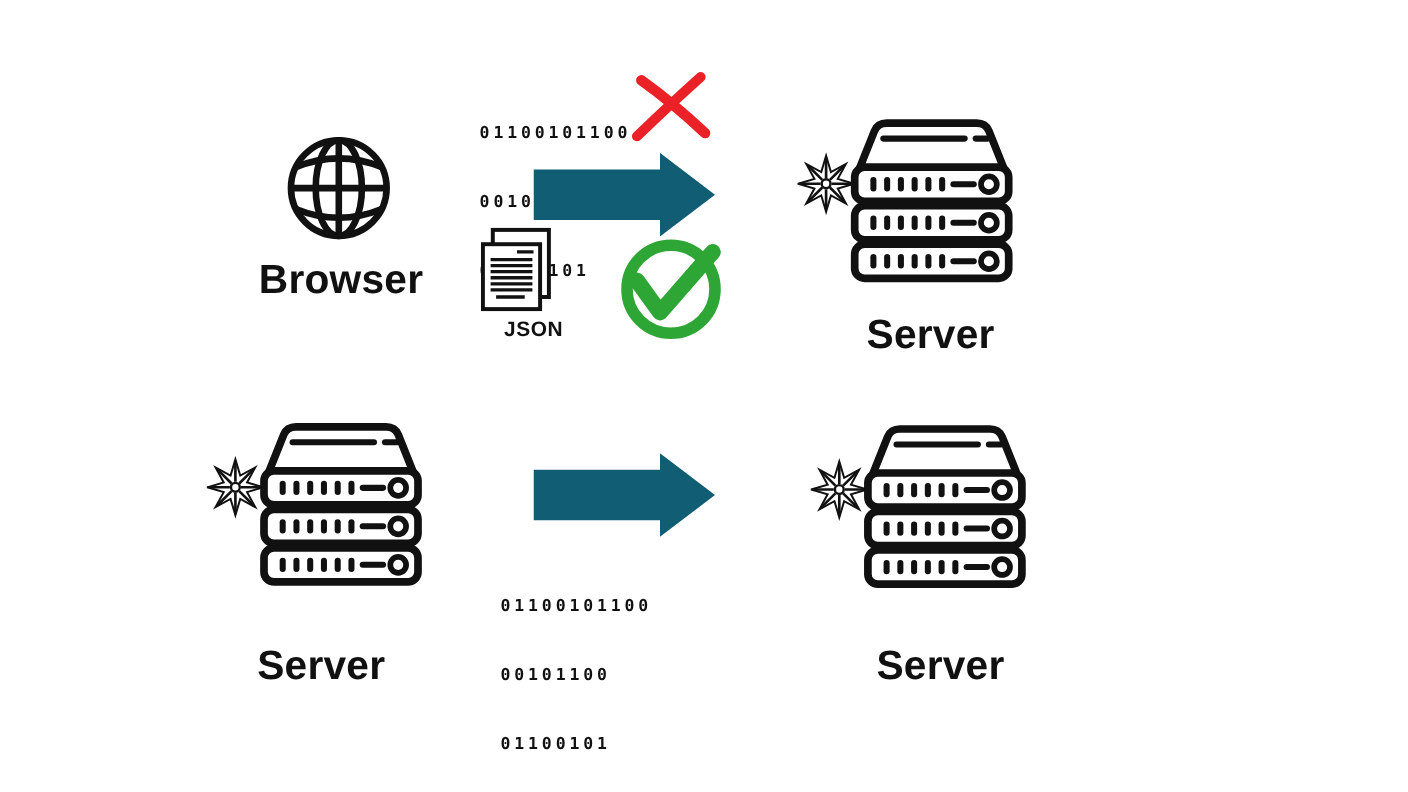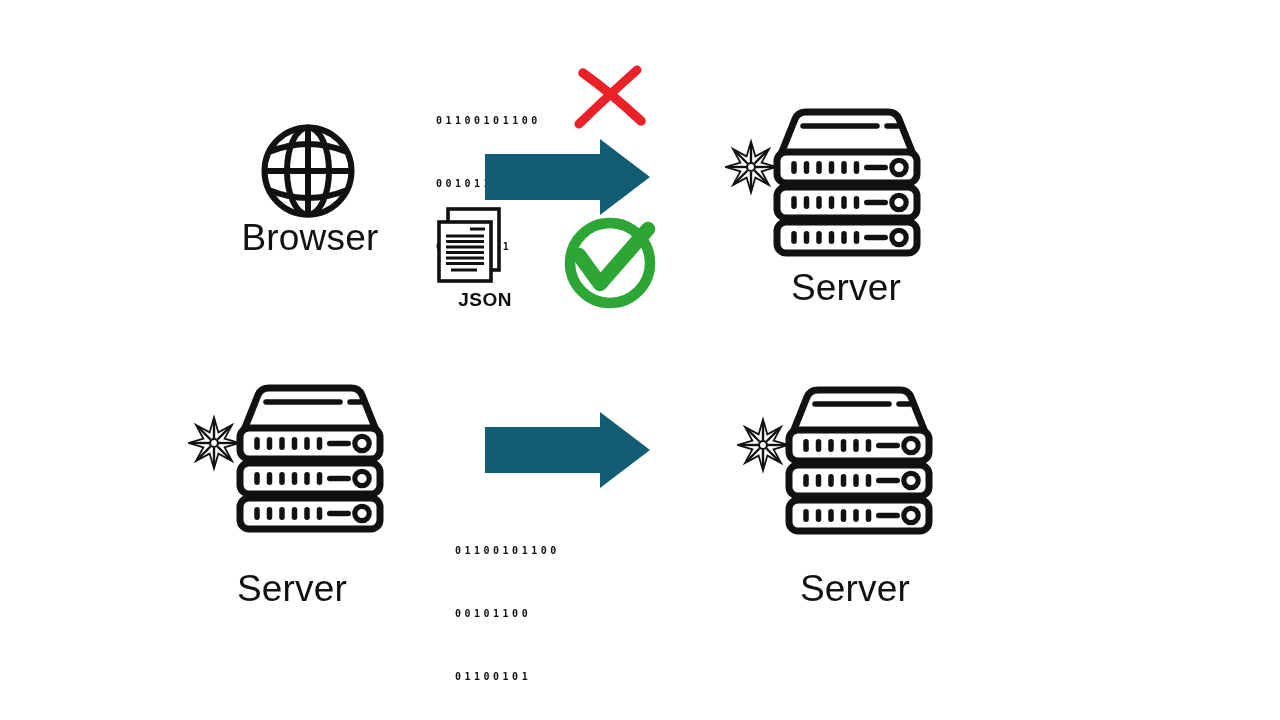--- a/index.html
+++ b/index.html
@@ -5,27 +5,28 @@
   * { margin:0; padding:0; box-sizing:border-box; }
   html,body { background:#fff; }
   .canvas {
     position:relative; width:1280px; height:720px;
     background:#fff; overflow:hidden;
     font-family:"Liberation Sans", sans-serif;
     color:var(--c-ink, #111);
   }
   .abs { position:absolute; }
   .node-label {
-    font-weight:normal; font-size:37px; line-height:40px;
+    font-weight:bold; font-size:37px; line-height:40px;
     text-align:center; width:200px; color:var(--c-ink,#111);
     letter-spacing:0.2px;
+    margin-top:16px;
   }
   .binary {
     font-family:"DejaVu Sans Mono", monospace;
-    font-weight:bold; font-size:10px; line-height:21px;
+    font-weight:bold; font-size:15px; line-height:21px;
     letter-spacing:3.5px; color:var(--c-ink,#111);
     white-space:pre;
   }
   .json-label {
     font-weight:bold; font-size:19px; line-height:22px;
     text-align:center; width:80px; color:var(--c-ink,#111);
     letter-spacing:0.5px;
   }
   svg { display:block; }
   .a-fill  { fill:var(--c-arrow,#115d73); }

